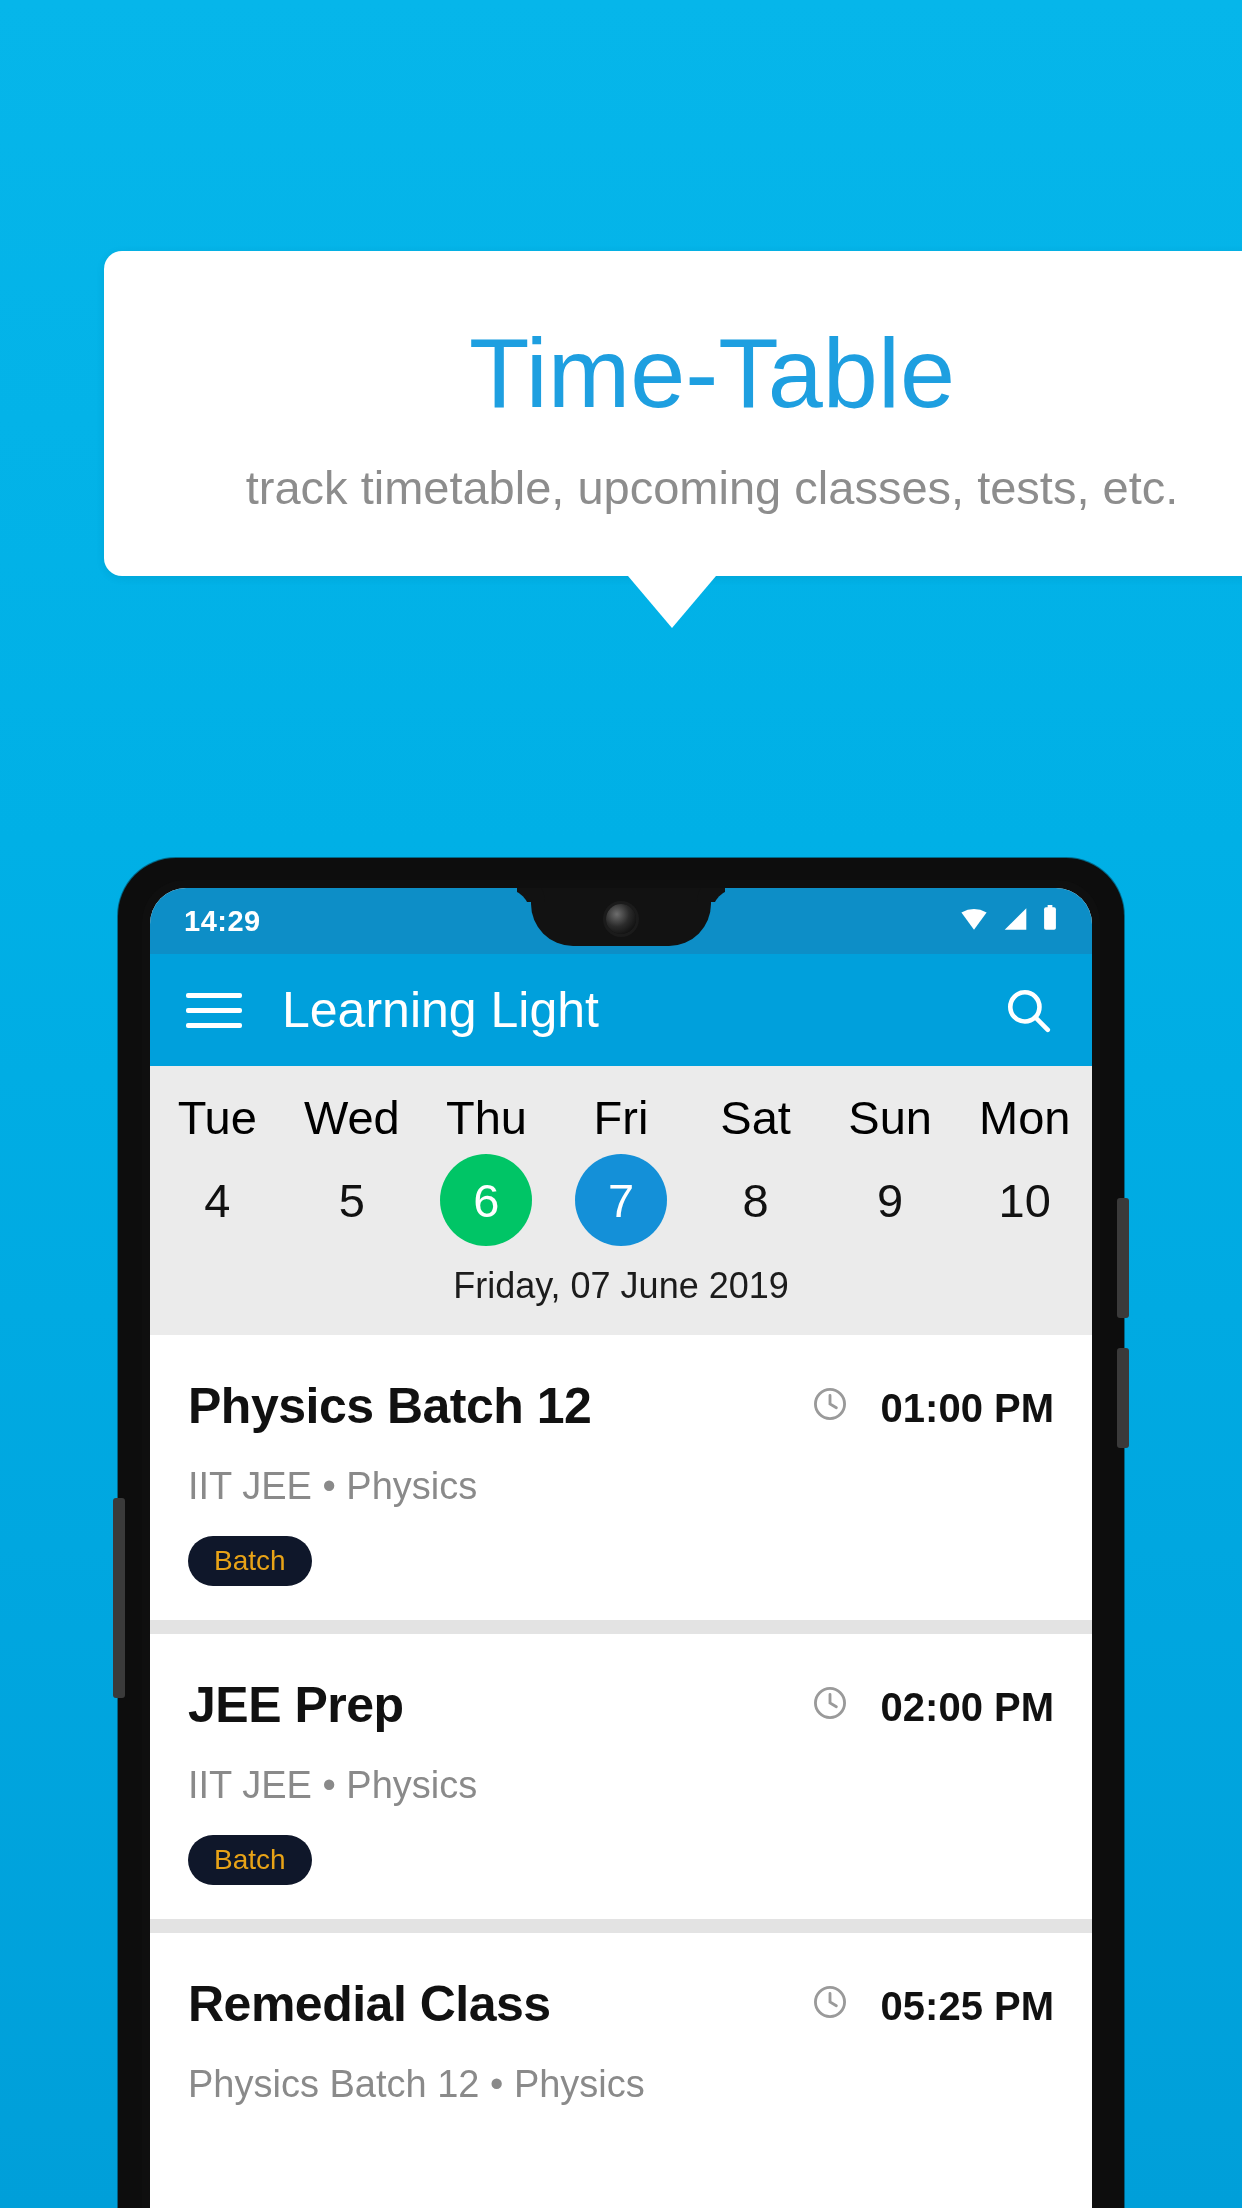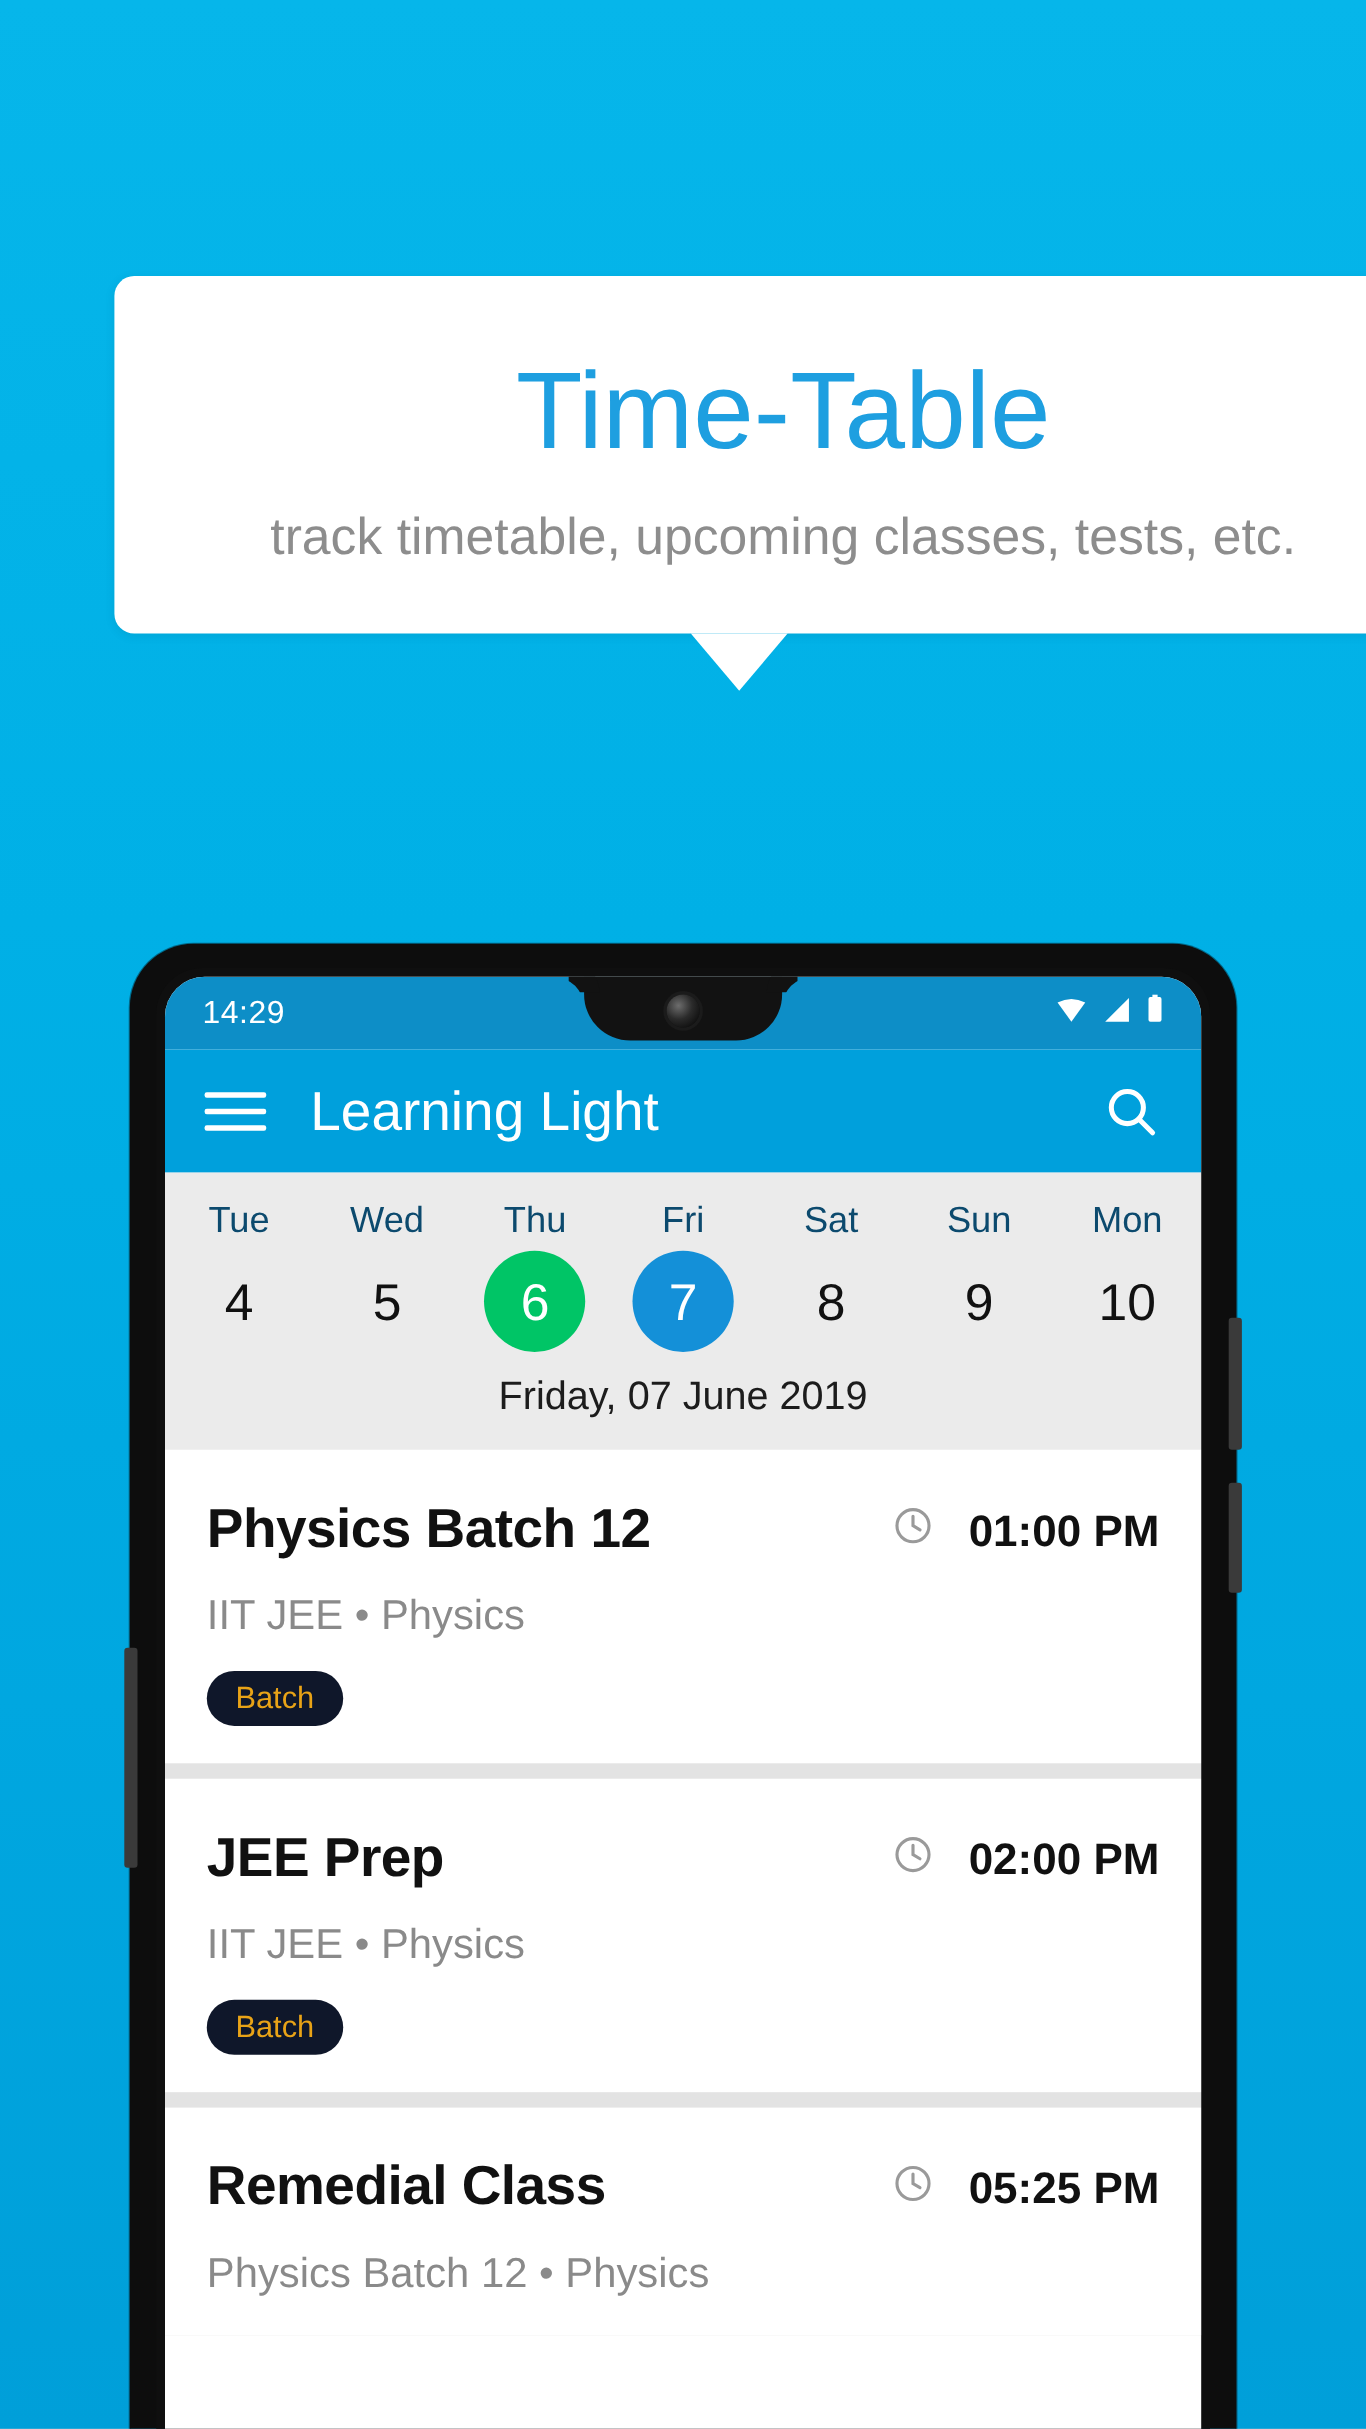--- a/index.html
+++ b/index.html
@@ -88,21 +88,21 @@
   #statusbar {
     position:relative;
     height:66px;
     background:#0d8ec7;
     display:flex; align-items:center;
     justify-content:space-between;
     padding:0 34px;
     color:#ffffff;
     font-size:29px;
   }
-  #status-clock { font-weight:400; letter-spacing:0.5px; }
+  #status-clock { font-weight:700; letter-spacing:0.5px; }
   #status-icons { display:flex; align-items:center; gap:13px; }
   .sicon { display:block; }
 
   
   #notch {
     position:absolute;
     left:50%; transform:translateX(-50%);
     top:0;
     width:180px; height:58px;
     background:#121212;
@@ -137,21 +137,21 @@
   #search-btn { width:56px; height:56px; display:flex; align-items:center; justify-content:center; cursor:pointer; }
 
   
   #datestrip { background:#ebebeb; padding:10px 0 18px; }
   #days-row, #dates-row {
     display:flex; align-items:center;
   }
   .day-cell, .date-cell {
     flex:1; text-align:center;
   }
-  .day-cell { font-size:33px; color:#0c4a6e; padding:14px 0 6px; }
+  .day-cell { font-size:47px; color:#000000; padding:14px 0 6px; }
   .date-cell {
     font-size:47px; color:#111111;
     height:98px; display:flex; align-items:center; justify-content:center;
   }
   .date-pill {
     width:92px; height:92px; border-radius:50%;
     display:flex; align-items:center; justify-content:center;
     color:#ffffff;
   }
   .pill-green { background:#00c566; }

